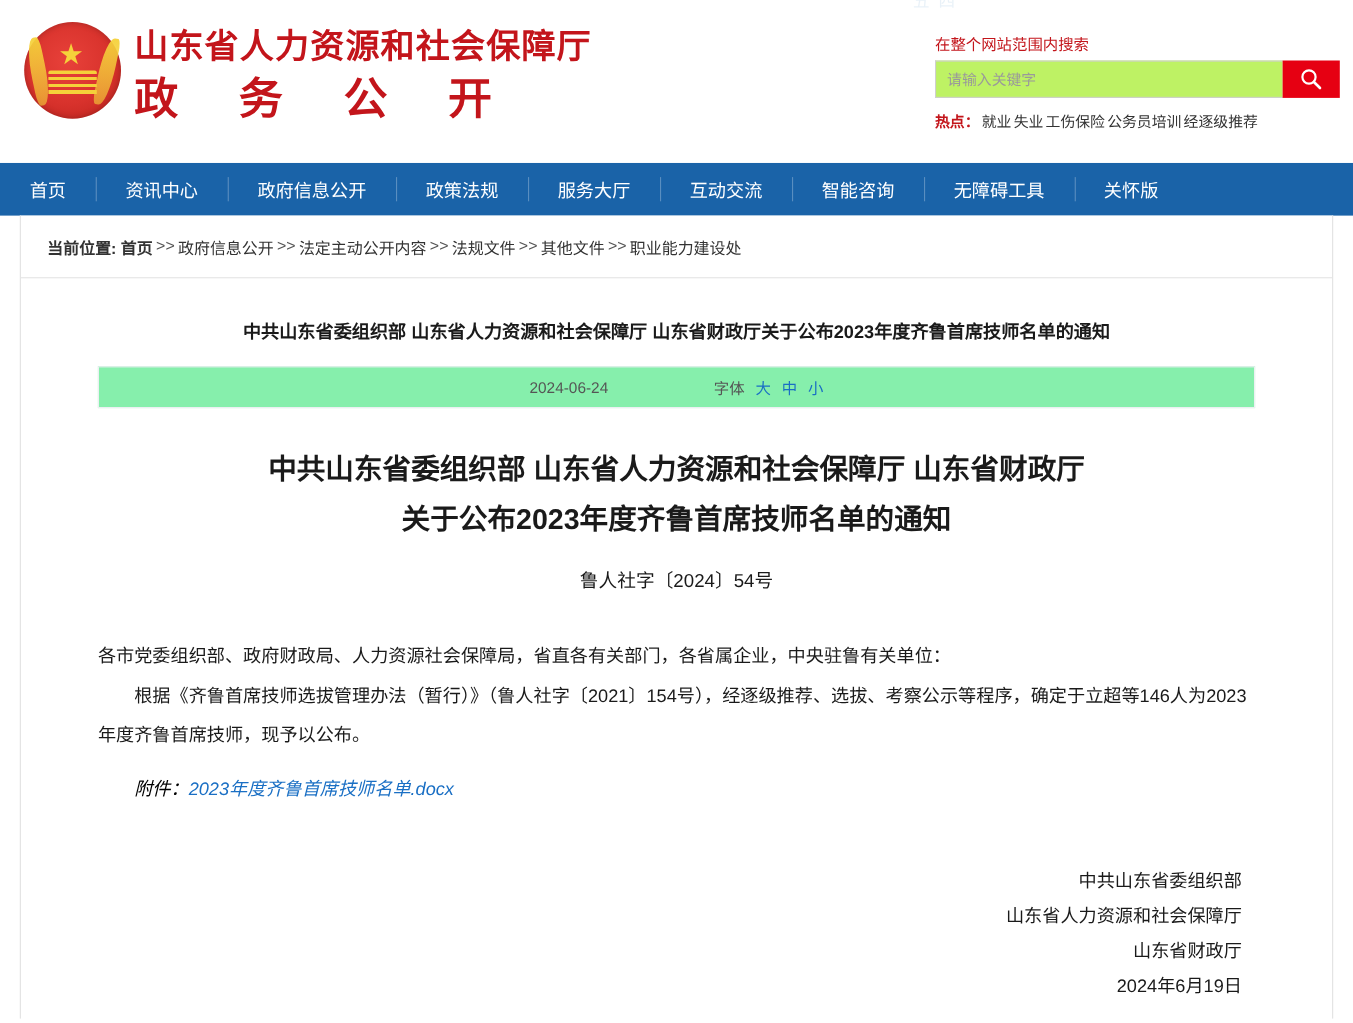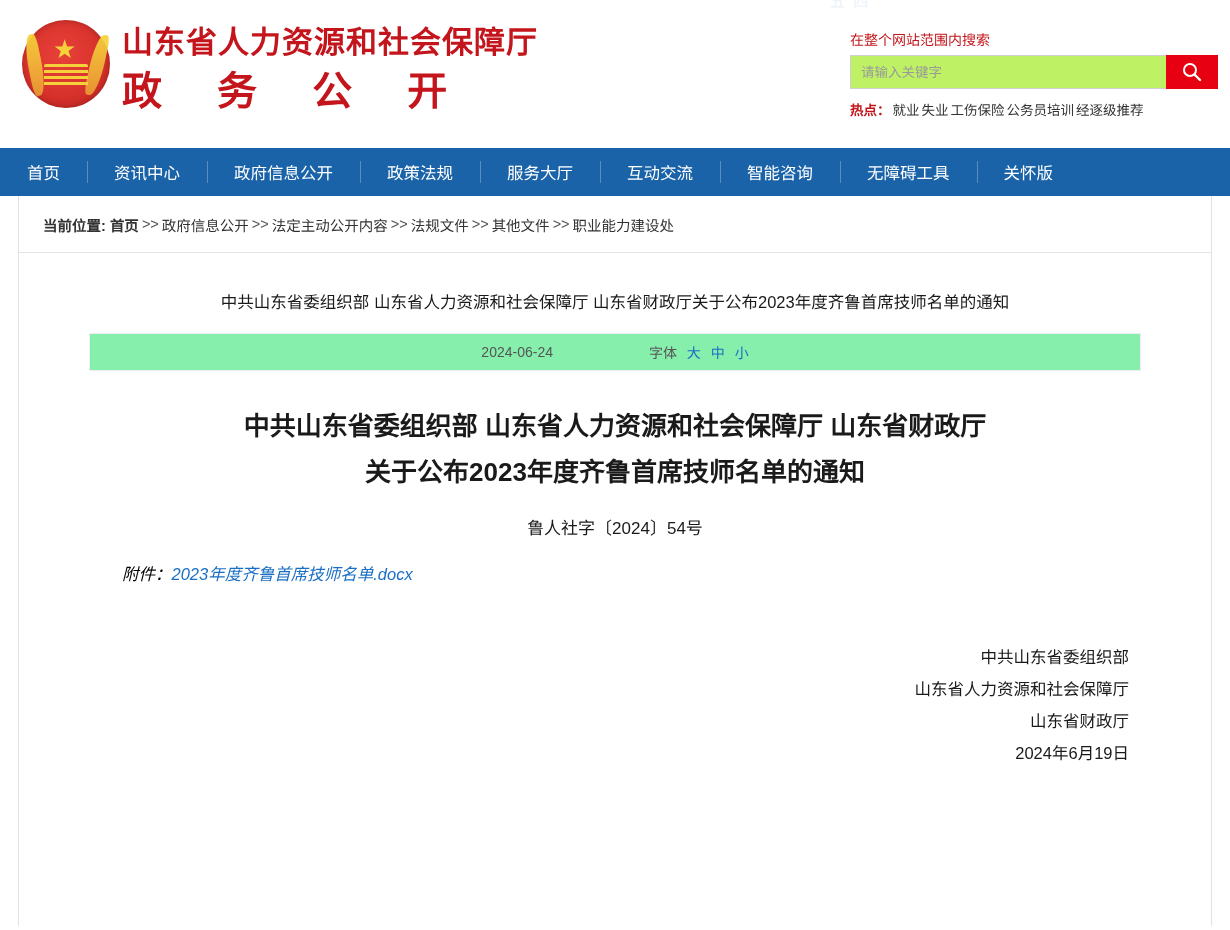--- a/index.html
+++ b/index.html
@@ -204,21 +204,21 @@
   .breadcrumb a { color: #333; text-decoration: none; }
   .breadcrumb .sep { margin: 0 3px; color: #555; }
   .breadcrumb .first { font-weight: bold; }
 
   .article {
     padding: 28px 70px 0 70px;
   }
   .article-head-title {
     text-align: center;
     font-size: 16.5px;
-    font-weight: normal;
+    font-weight: bold;
     color: #1a1a1a;
     line-height: 26px;
     padding: 8px 0 18px;
   }
   .meta-bar {
     background: #86efac;
     border: 1px solid #eceff2;
     height: 36px;
     display: flex;
     align-items: center;
@@ -363,20 +363,24 @@
         </div>
       </div>
 
       <div class="doc-title">
         <div>中共山东省委组织部 山东省人力资源和社会保障厅 山东省财政厅</div>
         <div>关于公布2023年度齐鲁首席技师名单的通知</div>
       </div>
 
       <div class="doc-number">鲁人社字〔2024〕54号</div>
 
+      <div class="doc-body">
+        <p>各市党委组织部、政府财政局、人力资源社会保障局，省直各有关部门，各省属企业，中央驻鲁有关单位：</p>
+        <p class="indent">根据《齐鲁首席技师选拔管理办法（暂行）》（鲁人社字〔2021〕154号），经逐级推荐、选拔、考察公示等程序，确定于立超等146人为2023年度齐鲁首席技师，现予以公布。</p>
+      </div>
 
       <div class="attachment">
         <span>附件：</span><a href="#">2023年度齐鲁首席技师名单.docx</a>
       </div>
 
       <div class="signature">
         <div>中共山东省委组织部</div>
         <div>山东省人力资源和社会保障厅</div>
         <div>山东省财政厅</div>
         <div>2024年6月19日</div>

